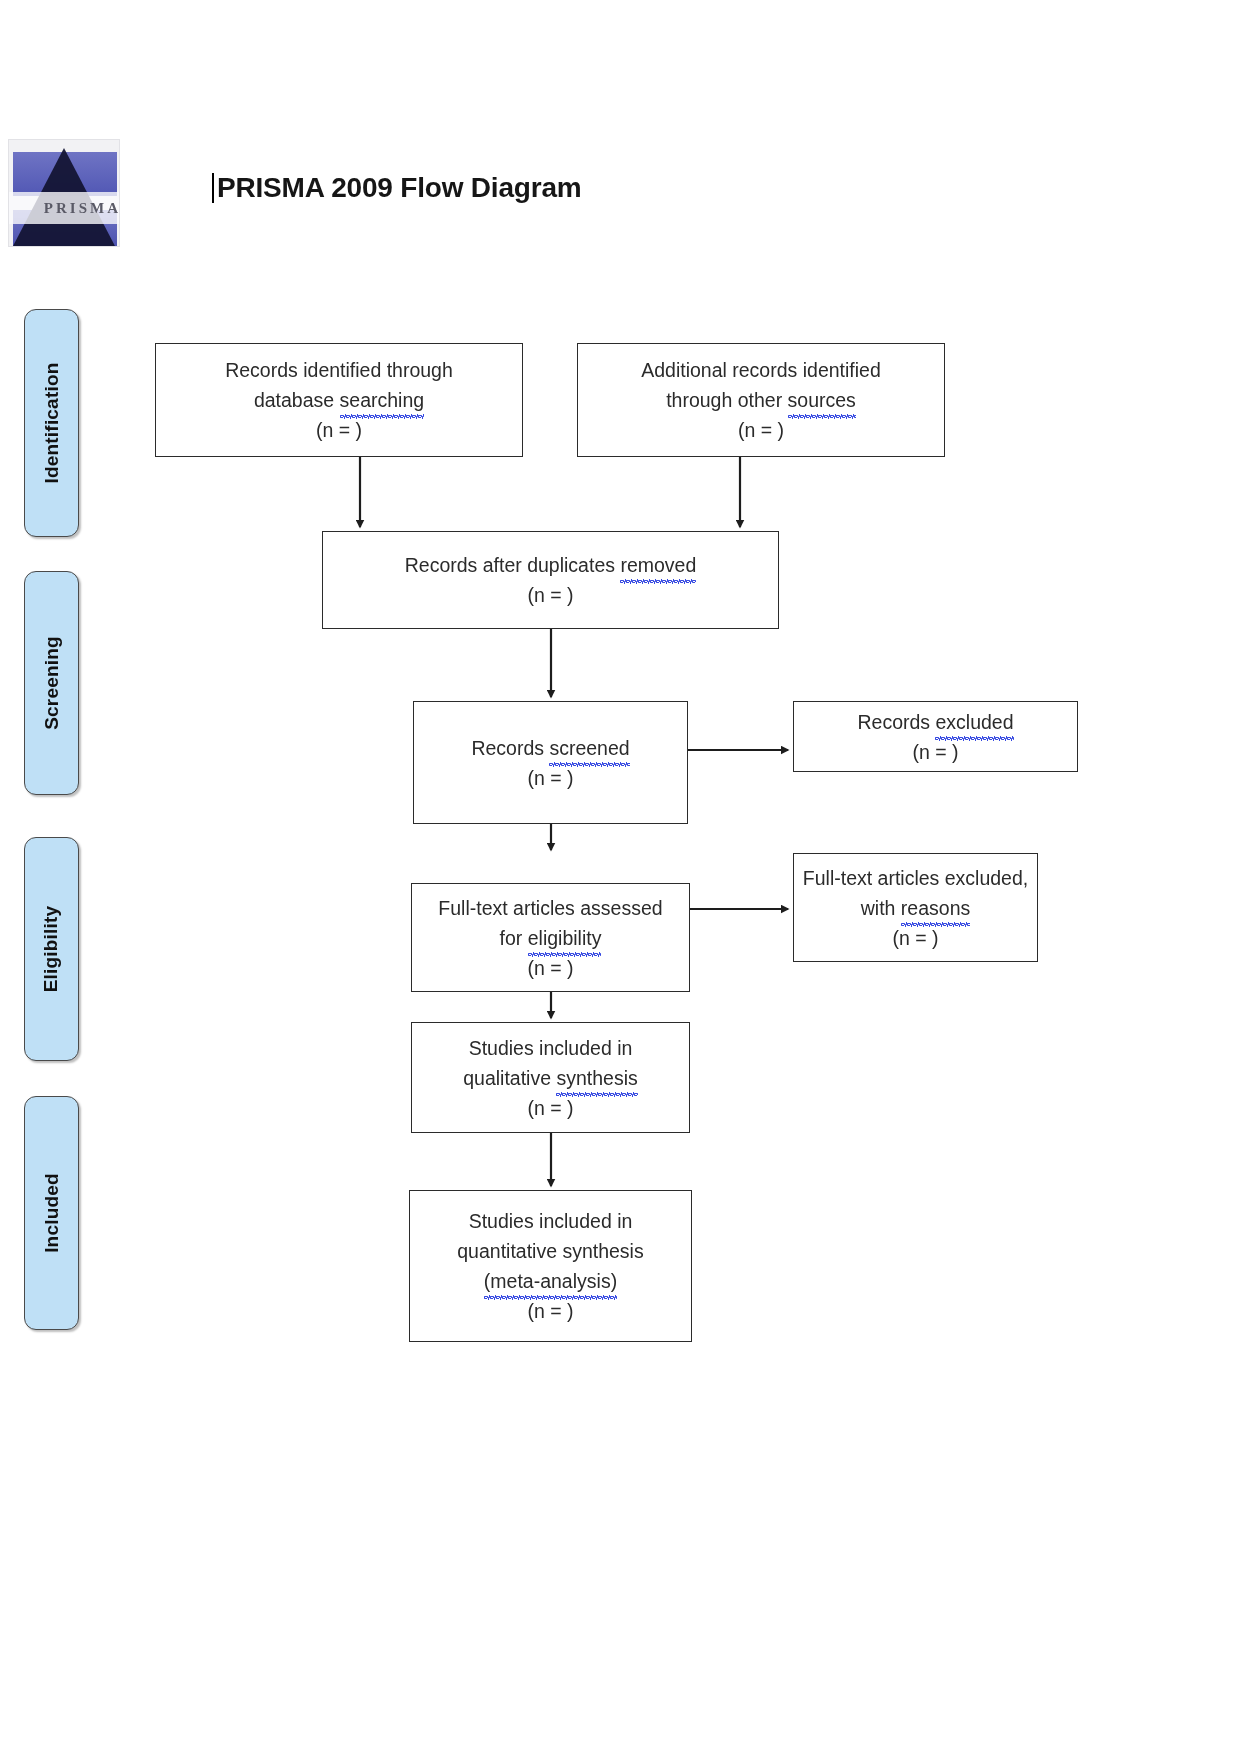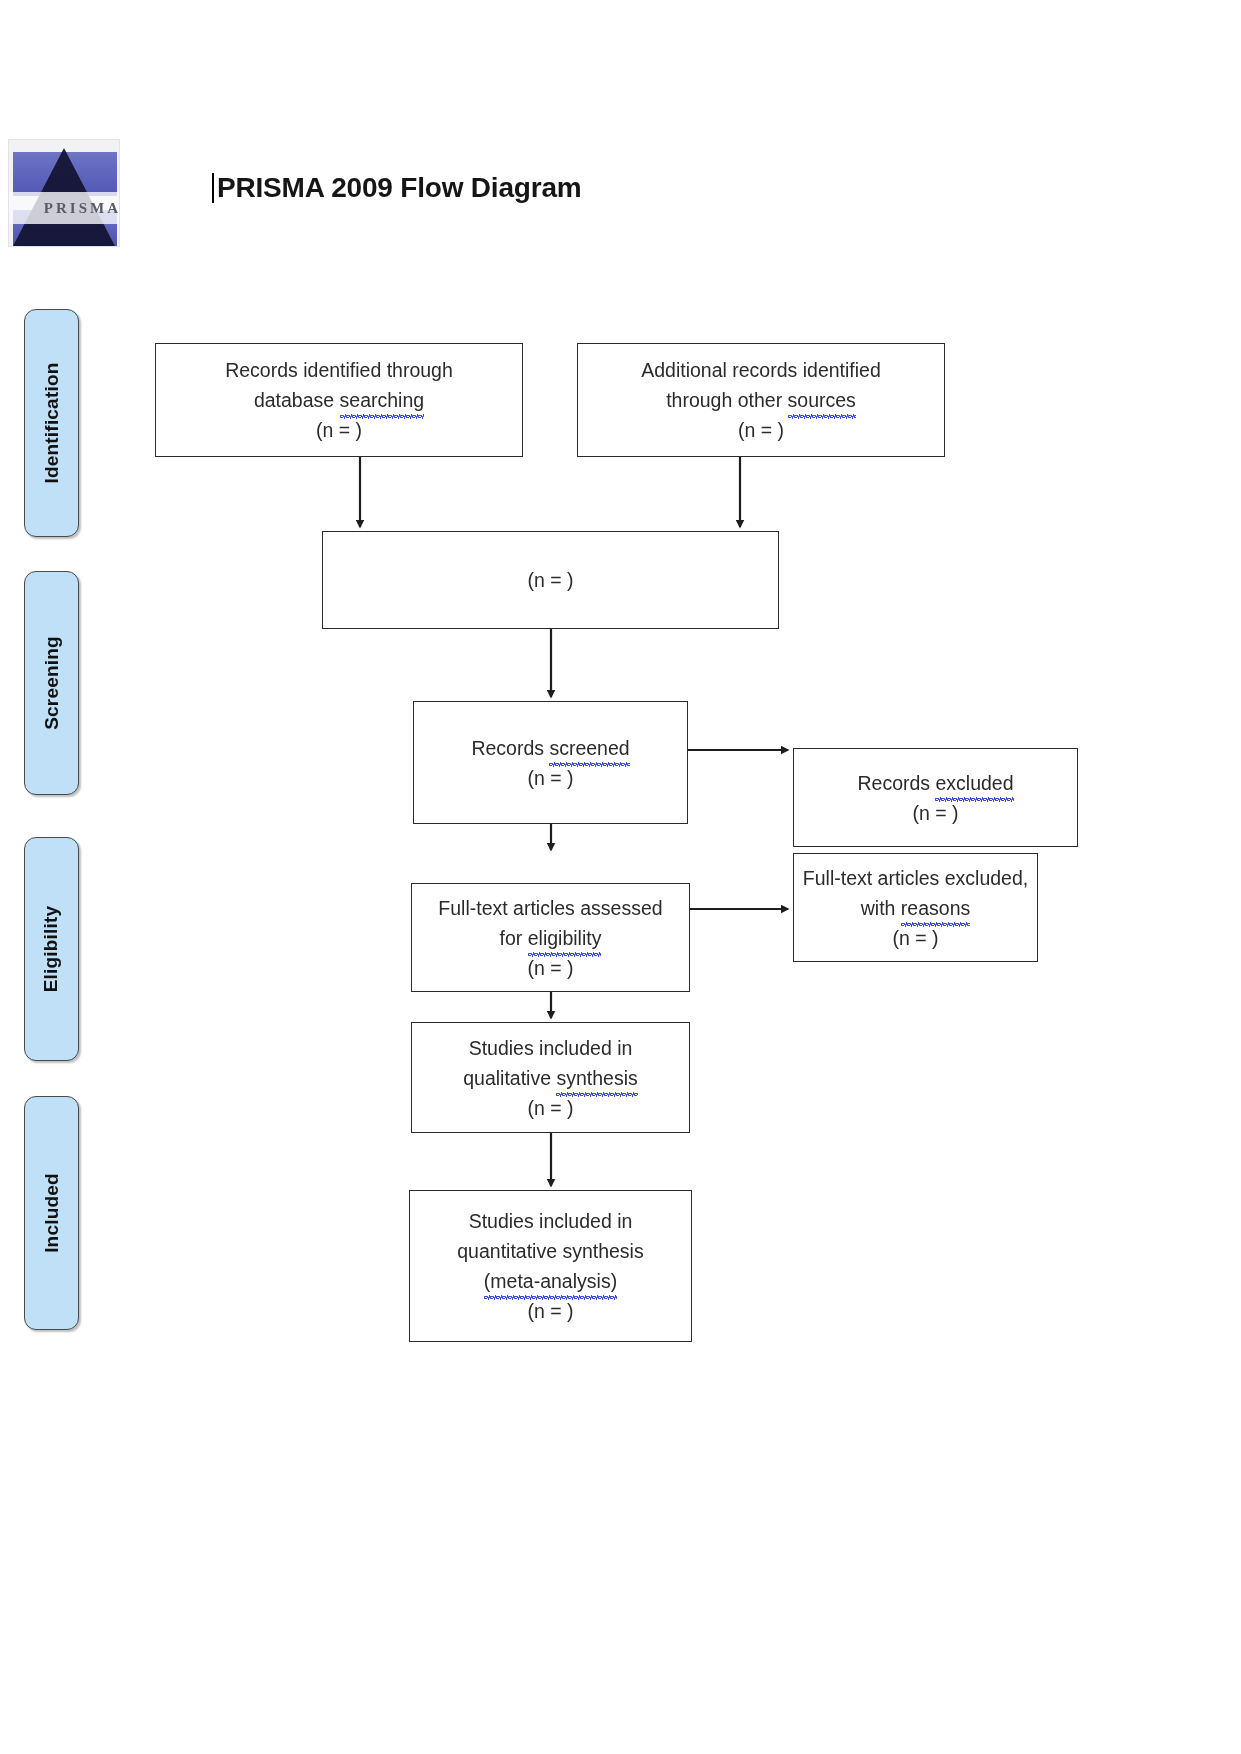--- a/index.html
+++ b/index.html
@@ -199,29 +199,30 @@
   <div class="line">(n =  )</div>
 </div>
 
 <div class="fbox" style="left:577px; top:343px; width:368px; height:114px;">
   <div class="line">Additional records identified</div>
   <div class="line"><span>through other </span><span class="sq">sources</span></div>
   <div class="line">(n =  )</div>
 </div>
 
 <div class="fbox" style="left:322px; top:531px; width:457px; height:98px;">
+  <div class="line"><span>Records after duplicates </span><span class="sq">removed</span></div>
   <div class="line">(n =  )</div>
 </div>
 
 <div class="fbox" style="left:413px; top:701px; width:275px; height:123px;">
   <div class="line"><span>Records </span><span class="sq">screened</span></div>
   <div class="line">(n =  )</div>
 </div>
 
-<div class="fbox" style="left:793px; top:701px; width:285px; height:99px;margin-top:47px;">
+<div class="fbox" style="left:793px; top:701px; width:285px; height:71px;">
   <div class="line"><span>Records </span><span class="sq">excluded</span></div>
   <div class="line">(n =  )</div>
 </div>
 
 <div class="fbox" style="left:411px; top:853px; width:279px; height:109px;margin-top:30px;">
   <div class="line">Full-text articles assessed</div>
   <div class="line"><span>for </span><span class="sq">eligibility</span></div>
   <div class="line">(n =  )</div>
 </div>
 

